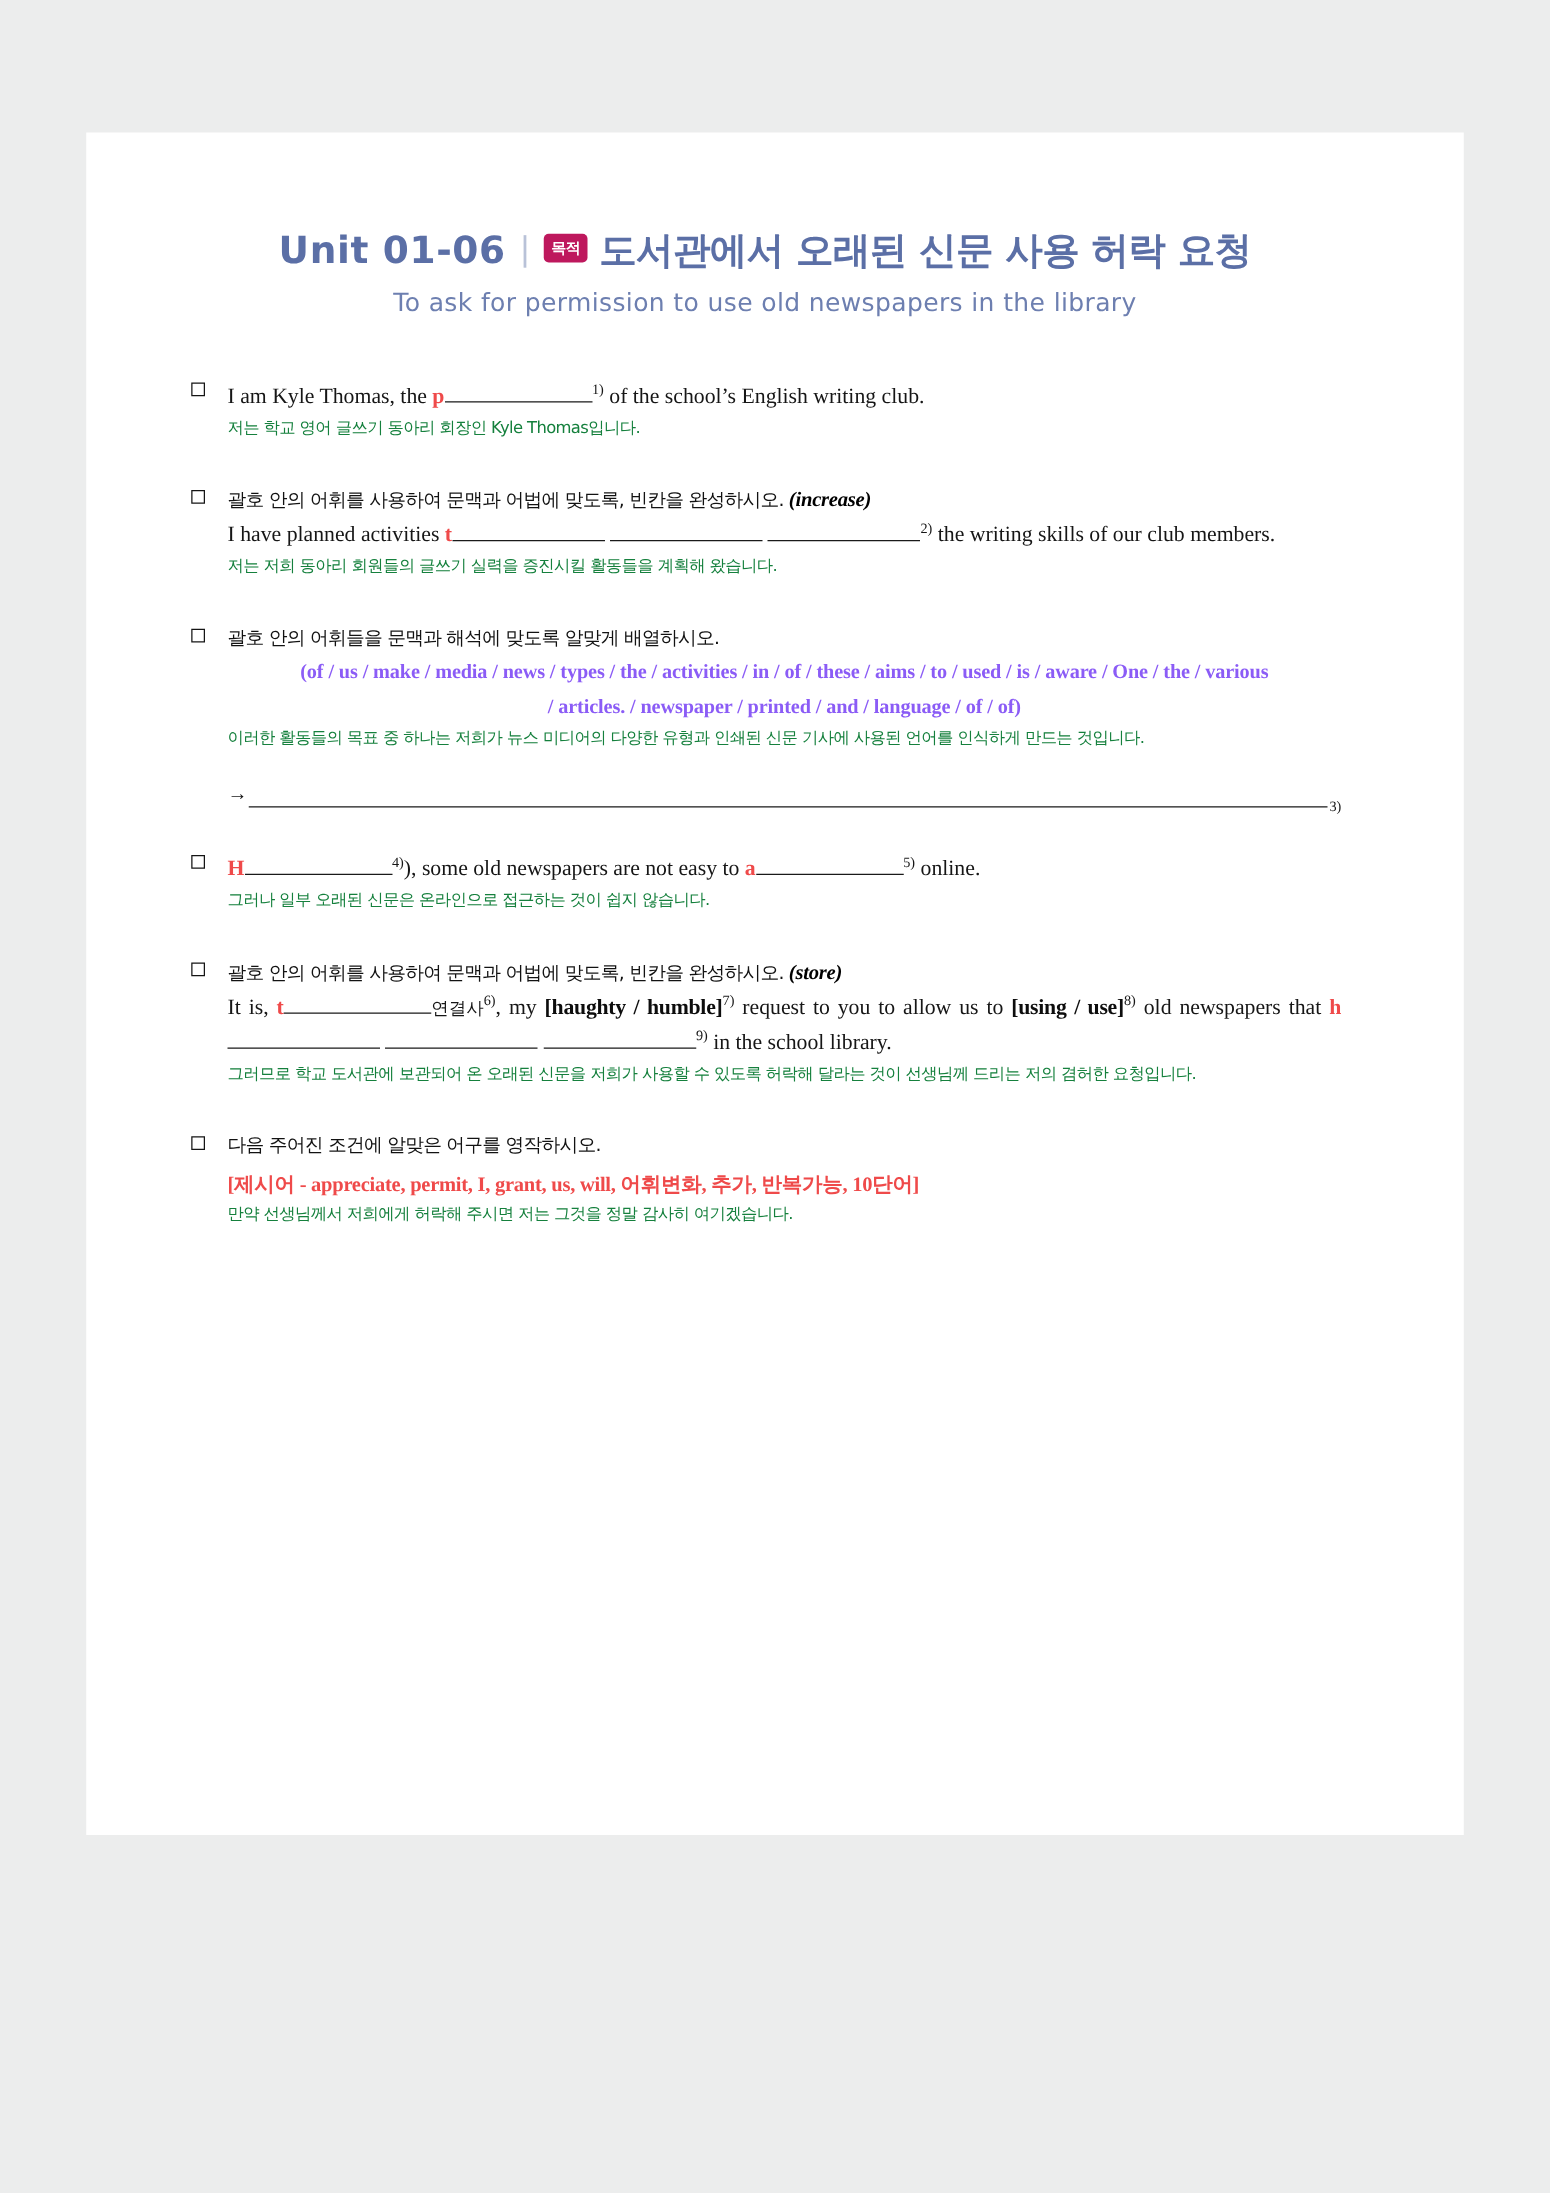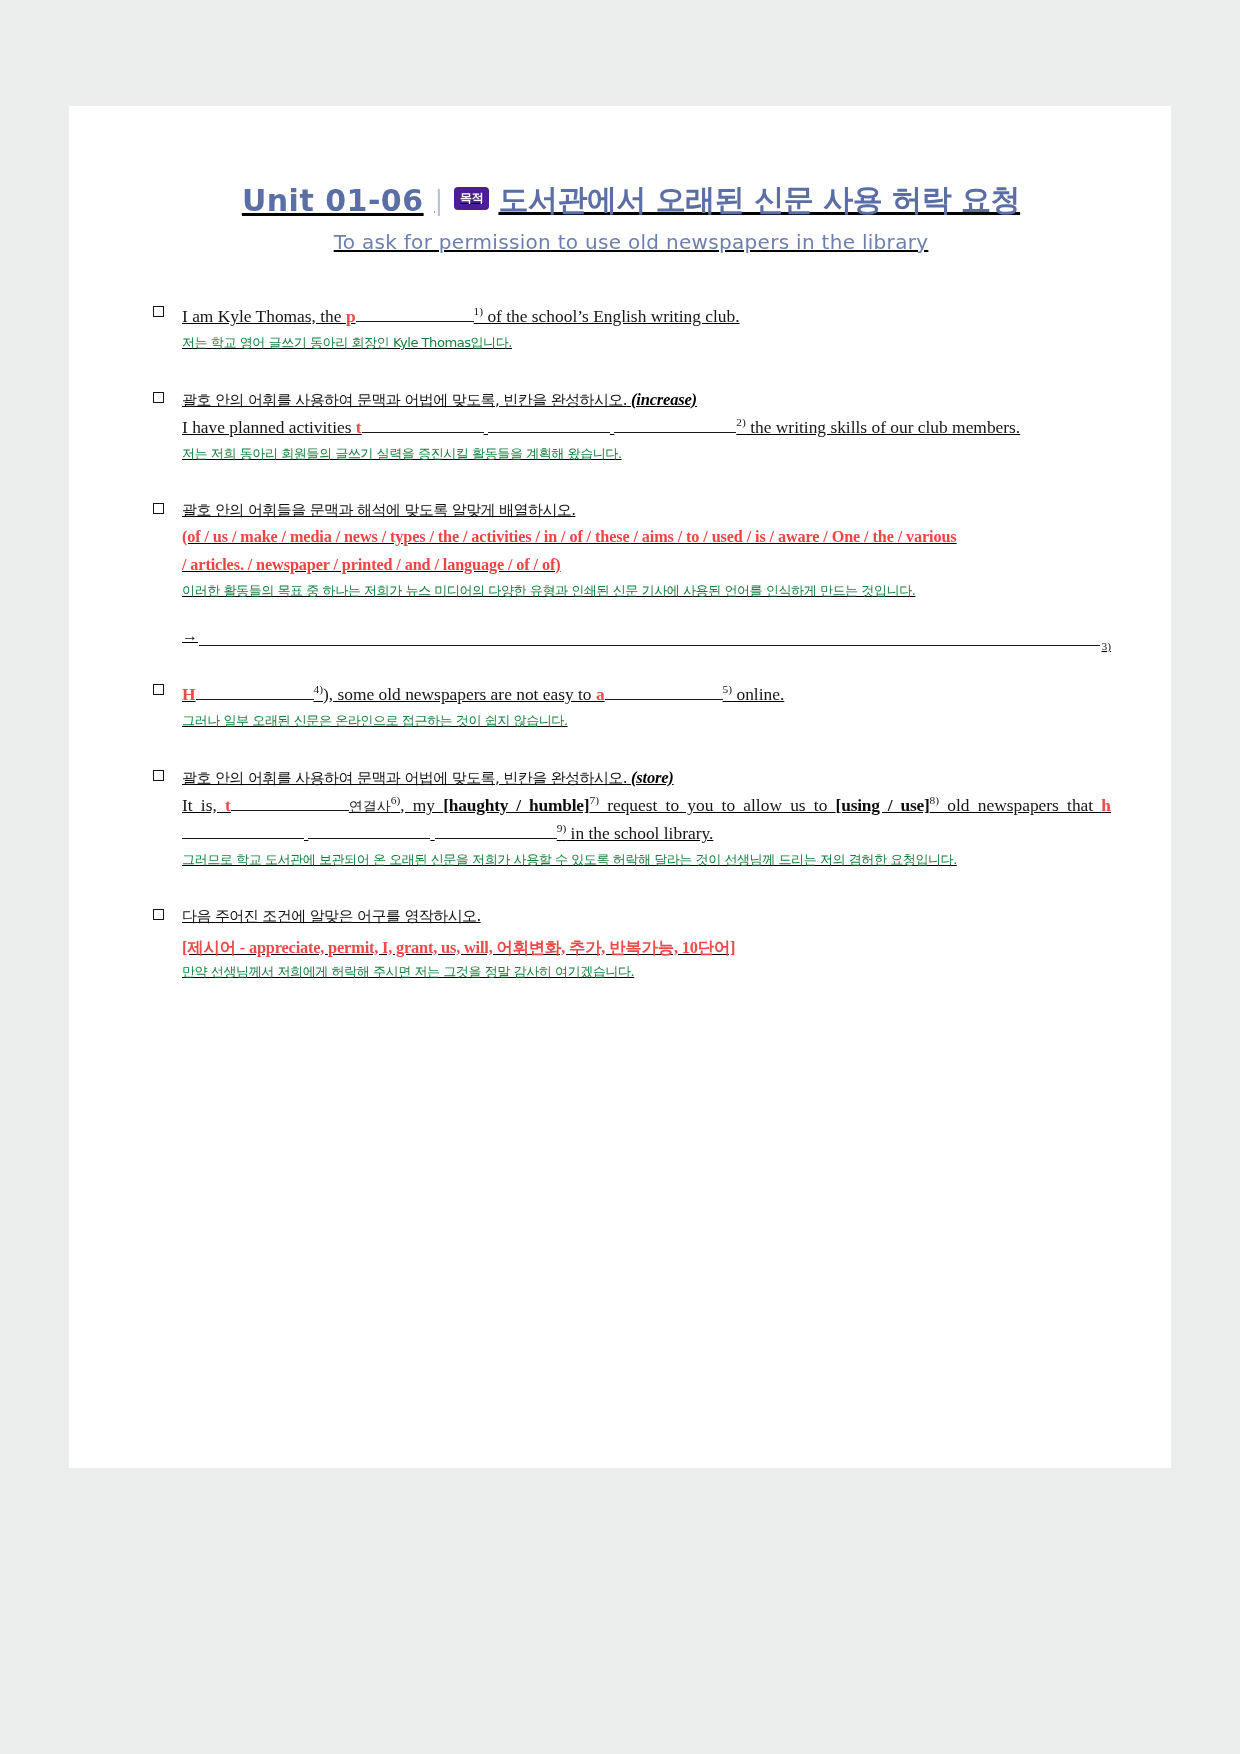--- a/index.html
+++ b/index.html
@@ -19,22 +19,21 @@
     width: 1158px;
     height: 1418px;
     background: #eceded;
     padding: 28px;
   }
   .page {
     width: 100%;
     height: 100%;
     background: #ffffff;
     position: relative;
-    padding: 74px 60px 40px 82px;
-    text-decoration: underline;
+    padding: 74px 98px 40px 82px;
   }
 
   
   .title-wrap { text-align: center; }
   .doc-title {
     font-family: "DejaVu Sans", sans-serif;
     font-weight: 700;
     font-size: 30px;
     letter-spacing: -0.4px;
     color: #5b6fa6;
@@ -48,21 +47,21 @@
   .t-sep {
     color: #b9c2d8;
     font-weight: 400;
     font-size: 26px;
     margin: 0 11px 0 11px;
     position: relative;
     top: -1px;
   }
   .badge {
     display: inline-block;
-    background: #4c1d95;
+    background: #be185d;
     color: #ffffff;
     font-family: "DejaVu Sans", sans-serif;
     font-weight: 700;
     font-size: 12px;
     line-height: 1;
     padding: 5px 6px 6px 6px;
     border-radius: 4px;
     margin-right: 9px;
     position: relative;
     top: -2px;
@@ -122,27 +121,28 @@
     font-size: 16.5px;
     color: #000000;
     letter-spacing: -0.2px;
     text-align: right;
   }
   .red {
     color: #ef4a4a;
     font-weight: 700;
   }
   .wordbank {
-    color: #ef4444;
+    color: #8b5cf6;
     font-family: "Liberation Serif", serif;
     font-weight: 700;
     font-size: 16.2px;
     line-height: 1.62;
     letter-spacing: -0.1px;
     margin-top: 2px;
+    text-align: center;
   }
   .prompt-words {
     color: #ef4a4a;
     font-family: "Liberation Serif", serif;
     font-weight: 700;
     font-size: 16.4px;
     letter-spacing: -0.2px;
     margin-top: 9px;
   }
   .bold-choice {

